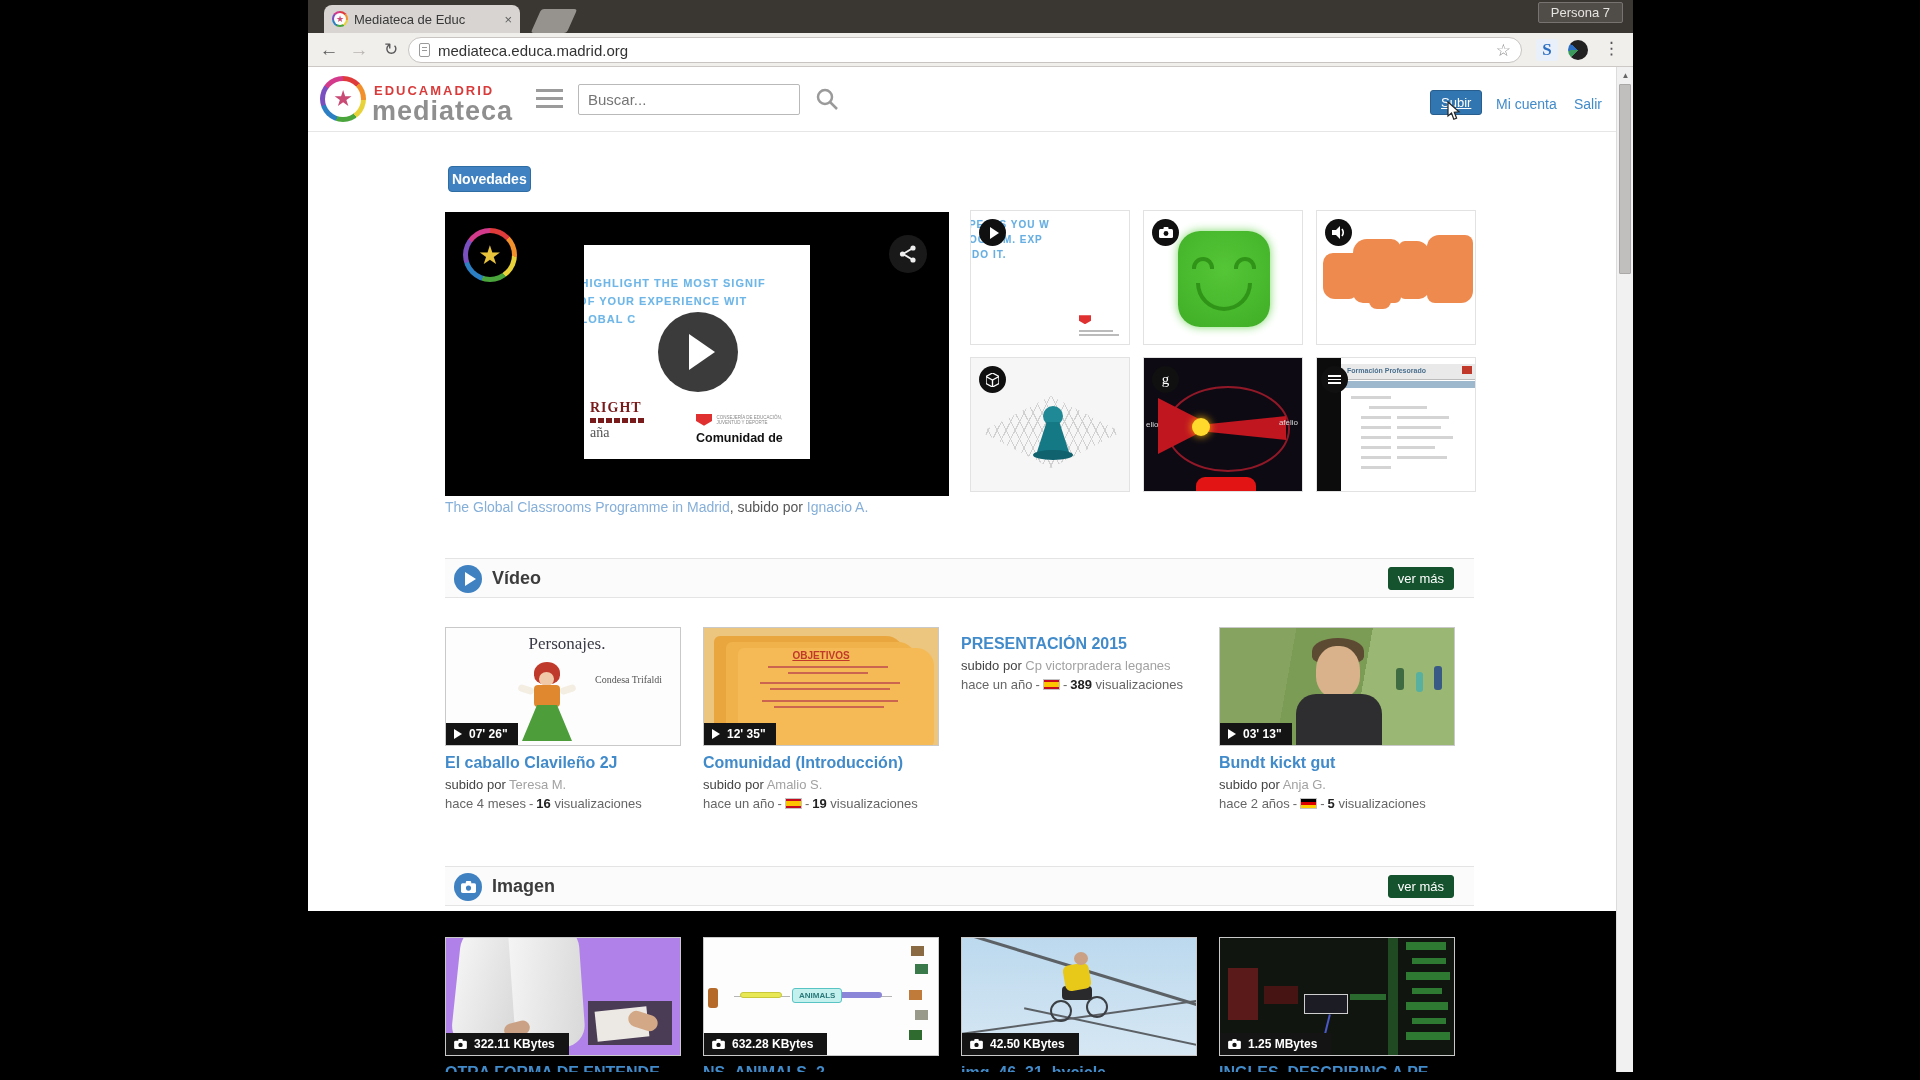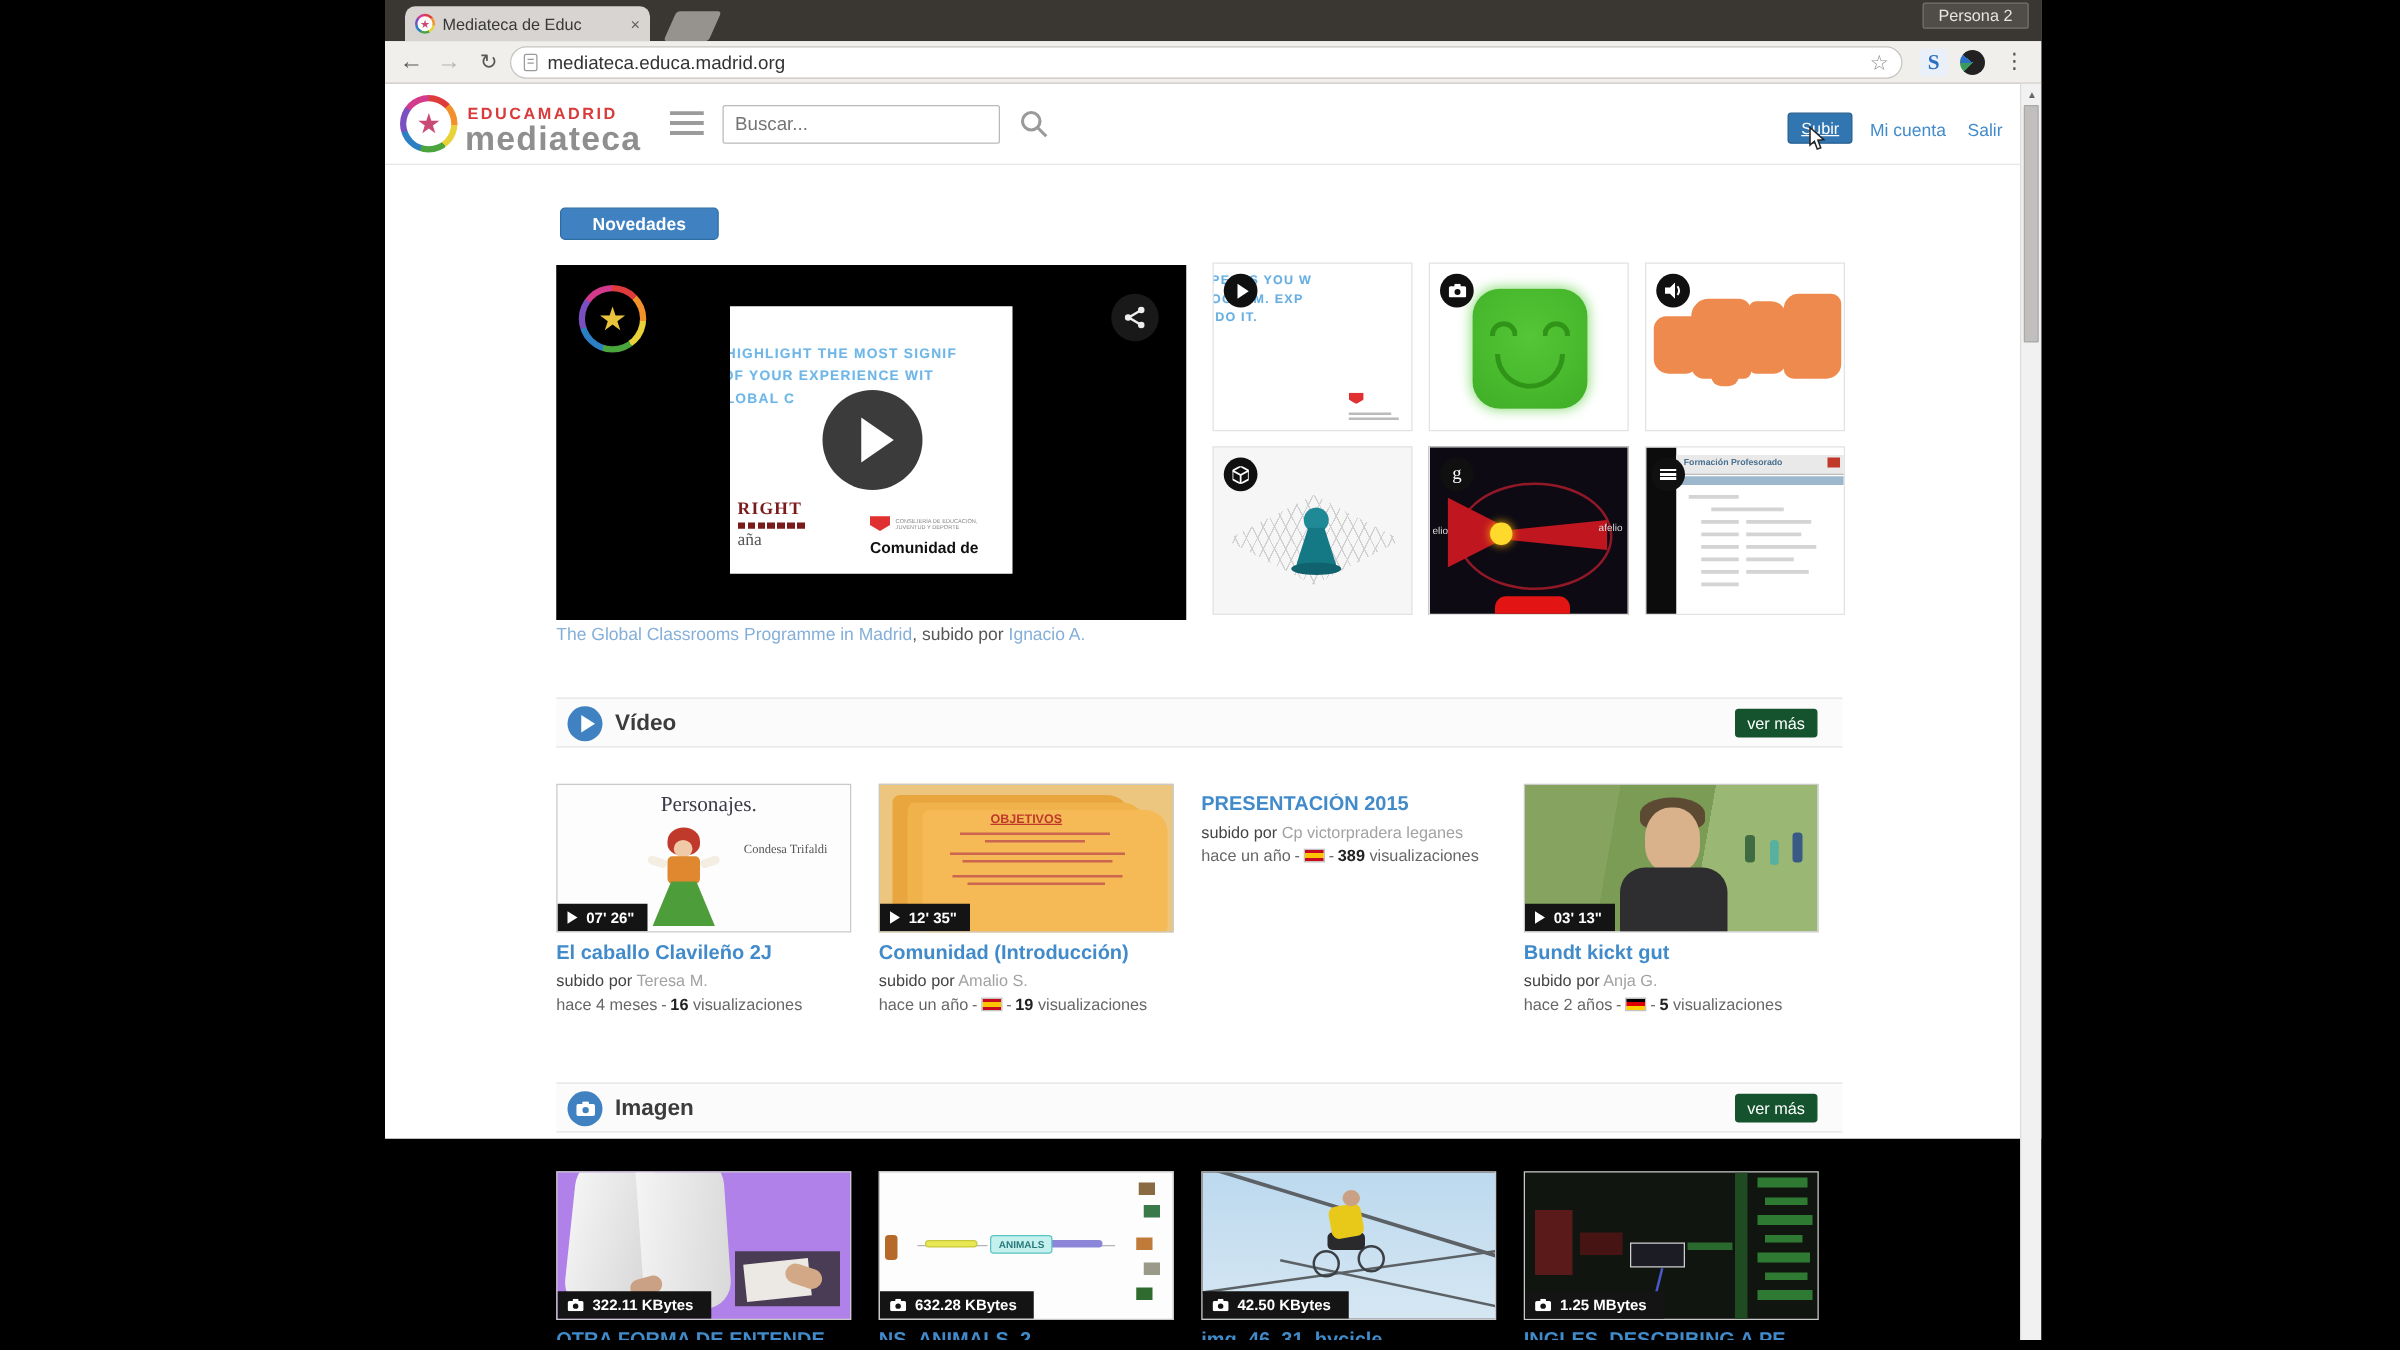--- a/index.html
+++ b/index.html
@@ -51,21 +51,21 @@
   .search-input { left:270px; top:84px; width:222px; height:31px; border:1px solid #b9b9b9; border-radius:2px; font-size:15px; color:#555; padding:0 9px; font-family:"Liberation Sans", sans-serif; outline:none; }
   .search-btn { left:506px; top:86px; width:28px; height:28px; background:none; border:none; }
   .subir-btn { left:1122px; top:90px; height:25px; padding:0 10px; background:#3276b1; border:1px solid #285e8e; border-radius:3px; color:#fff; font-size:13px; text-decoration:underline; line-height:23px; }
   .cursor-icon { left:1138px; top:101px; width:16px; height:20px; }
   .link-blue { color:#428bca; font-size:14px; text-decoration:none; }
   .mi-cuenta { left:1188px; top:96px; }
   .salir { left:1266px; top:96px; }
   .header-divider { left:0; top:131px; width:1308px; height:1px; background:#e6e6e6; }
 
   
-  .novedades { left:140px; top:166px; padding:4px 25px; background:#3f81c1; border:1px solid #2e6da4; border-radius:4px; color:#fff; font-size:14px; font-weight:bold;text-align:right; }
+  .novedades { left:140px; top:166px; padding:4px 3px; background:#3f81c1; border:1px solid #2e6da4; border-radius:4px; color:#fff; font-size:14px; font-weight:bold;text-align:right; }
   .player { left:137px; top:212px; width:504px; height:284px; background:#000; overflow:hidden; }
   .player-logo { left:18px; top:16px; width:54px; height:54px; }
   .player-logo::after { background:#000; color:#e8c33c; font-size:26px; }
   .slide { position:absolute; left:139px; top:33px; width:226px; height:214px; background:#fff; overflow:hidden; }
   .slide-lines { position:absolute; left:-26px; top:32px; width:280px; }
   .slide-line { font-size:11px; font-weight:bold; color:#6fb6e6; letter-spacing:1px; margin-bottom:6px; white-space:nowrap; text-shadow:0 0 1px #cfe9fa; }
   .slide-logo-left { position:absolute; left:6px; bottom:18px; width:80px; }
   .fulbright-word { font-family:"Liberation Serif", serif; font-weight:bold; color:#7a1b1b; font-size:14px; letter-spacing:1px; }
   .fulbright-band { width:54px; height:5px; background:repeating-linear-gradient(90deg,#7a1b1b 0 6px,#fff 6px 8px); margin:2px 0; }
   .fulbright-sub { font-family:"Liberation Serif", serif; color:#555; font-size:14px; }
@@ -194,21 +194,21 @@
 <div class="stage">
   <div class="browser">
 
     <div class="tabstrip">
       <div class="tab">
         <div class="favicon"></div>
         <div class="tab-title">Mediateca de Educ</div>
         <div class="tab-close">×</div>
       </div>
       <div class="newtab-stub"></div>
-      <div class="persona-chip">Persona 2</div>
+      <div class="persona-chip">Persona 7</div>
     </div>
 
     <div class="toolbar">
       <div class="nav-glyph nav-back">←</div>
       <div class="nav-glyph nav-fwd">→</div>
       <div class="nav-glyph nav-reload">↻</div>
       <div class="urlbar">
         <div class="doc-icon"></div>
         <div class="url-text">mediateca.educa.madrid.org</div>
         <div class="star-glyph">☆</div>

